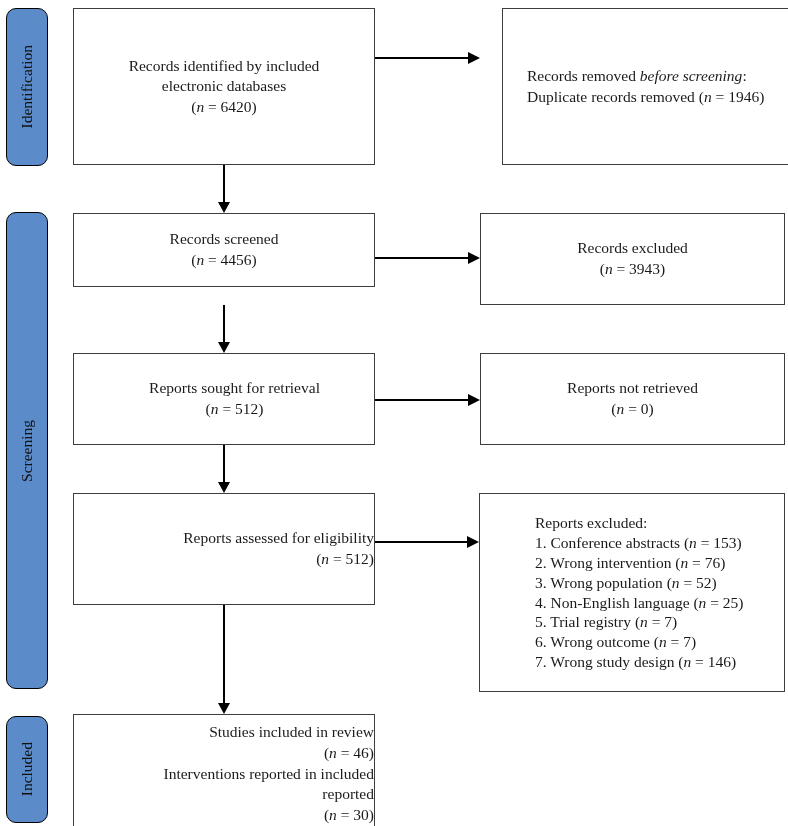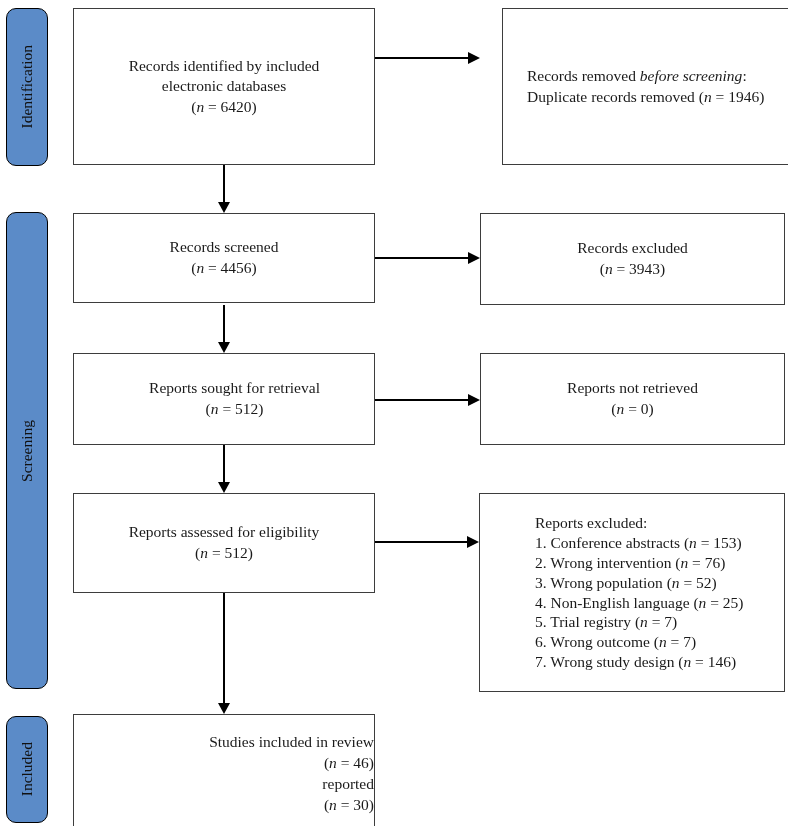--- a/index.html
+++ b/index.html
@@ -45,25 +45,25 @@
     border:1.6px solid var(--box-border);
     box-sizing:border-box;
     display:flex;flex-direction:column;justify-content:center;
     font-size:15.5px;line-height:1.33;
   }
   .box.center{align-items:center;text-align:center;}
   .box.left{align-items:flex-start;text-align:left;}
   .box .line{white-space:nowrap;}
   #box-records-identified{left:73px;top:8px;width:302px;height:157px;}
   #box-records-removed{left:502px;top:8px;width:305px;height:157px;padding-left:24px;padding-right:6px;}
-  #box-records-screened{left:73px;top:213px;width:302px;height:90px;}
+  #box-records-screened{left:73px;top:213px;width:302px;height:74px;}
   #box-records-excluded{left:480px;top:213px;width:305px;height:92px;}
   #box-reports-sought{left:73px;top:353px;width:302px;height:92px;padding-left:21px;}
   #box-reports-not-retrieved{left:480px;top:353px;width:305px;height:92px;align-items:center;}
-  #box-reports-assessed{left:73px;top:493px;width:302px;height:100px;}
+  #box-reports-assessed{left:73px;top:493px;width:302px;height:112px;align-items:flex-end;}
   #box-reports-excluded{left:479px;top:493px;width:306px;height:199px;padding-left:55px;line-height:1.29;}
   #box-studies-included{left:73px;top:714px;width:302px;height:120px;line-height:1.35;align-items:flex-end;}
   #stage-identification{left:6px;top:8px;width:42px;height:158px;}
   #stage-screening{left:6px;top:212px;width:42px;height:477px;}
   #stage-included{left:6px;top:716px;width:42px;height:107px;}
 </style>
 </head>
 <body>
 
 <div class="canvas">
@@ -150,17 +150,18 @@
       <div class="line">2. Wrong intervention (<i>n</i> = 76)</div>
       <div class="line">3. Wrong population (<i>n</i> = 52)</div>
       <div class="line">4. Non-English language (<i>n</i> = 25)</div>
       <div class="line">5. Trial registry (<i>n</i> = 7)</div>
       <div class="line">6. Wrong outcome (<i>n</i> = 7)</div>
       <div class="line">7. Wrong study design (<i>n</i> = 146)</div>
     </div>
   <div class="box center" id="box-studies-included">
       <div class="line">Studies included in review</div>
       <div class="line">(<i>n</i> = 46)</div>
+      <div class="line">Interventions reported in included</div>
       <div class="line">reported</div>
       <div class="line">(<i>n</i> = 30)</div>
     </div>
 
 </div>
 
 </body></html>

